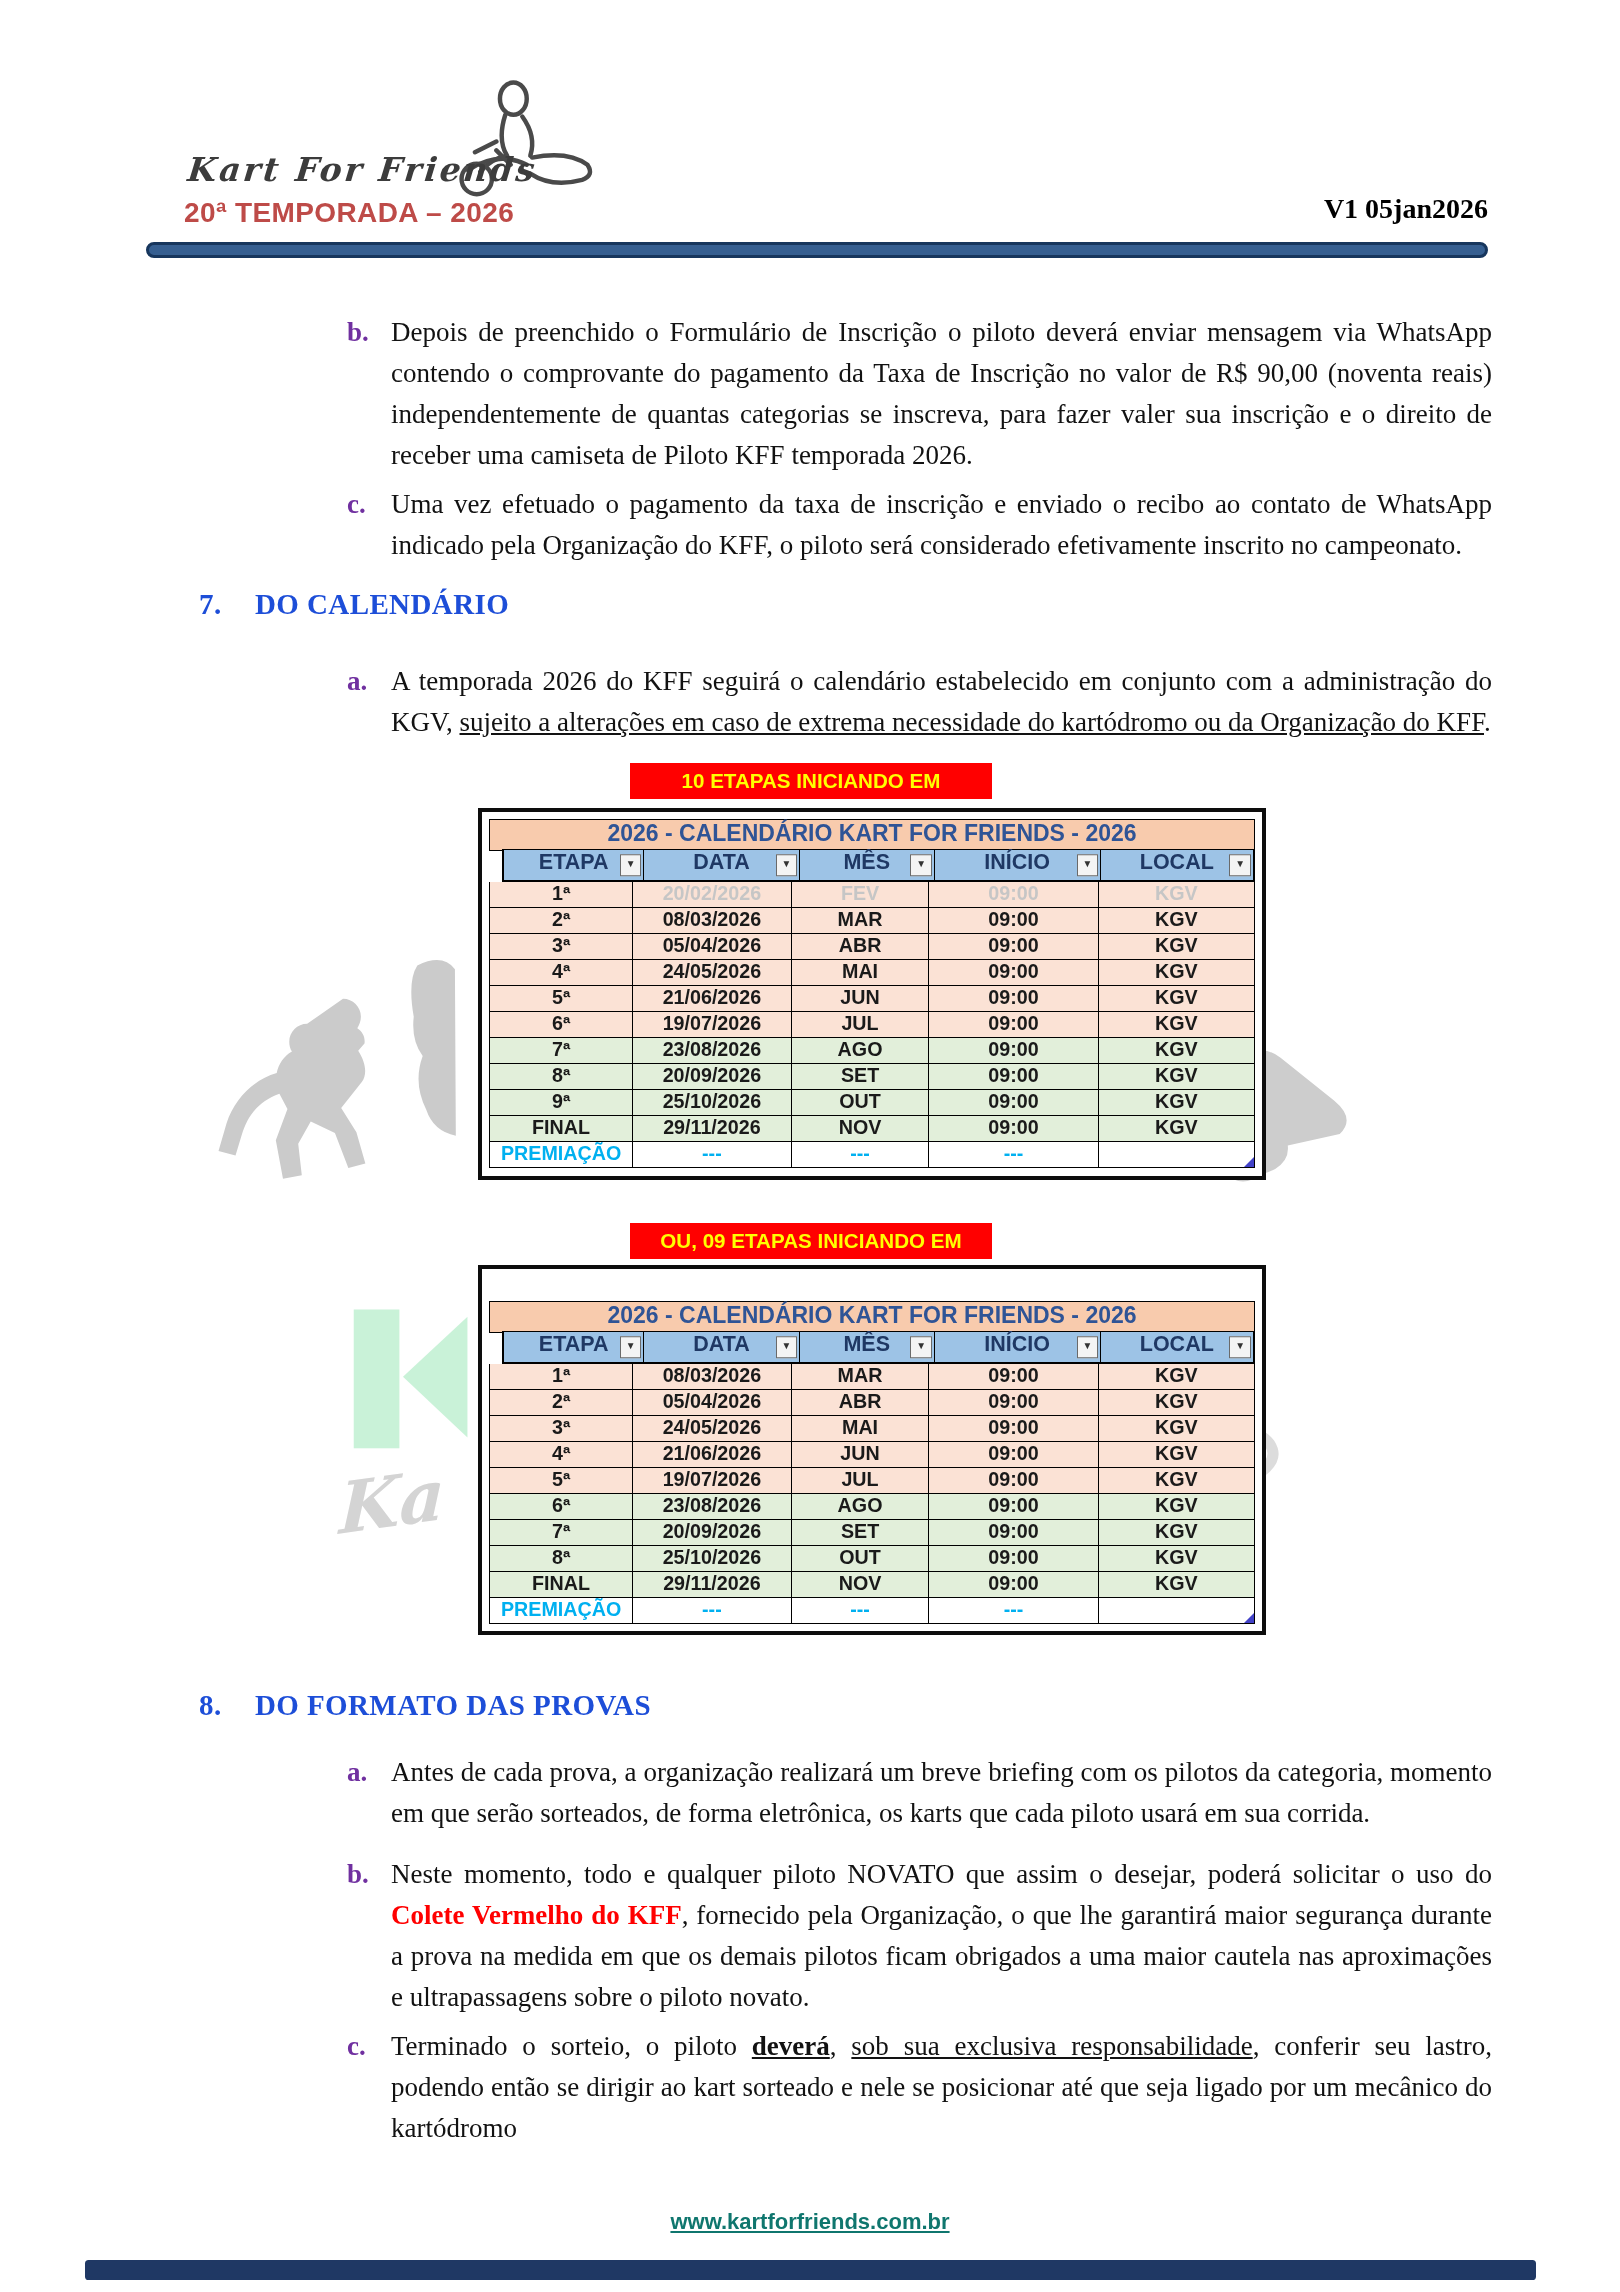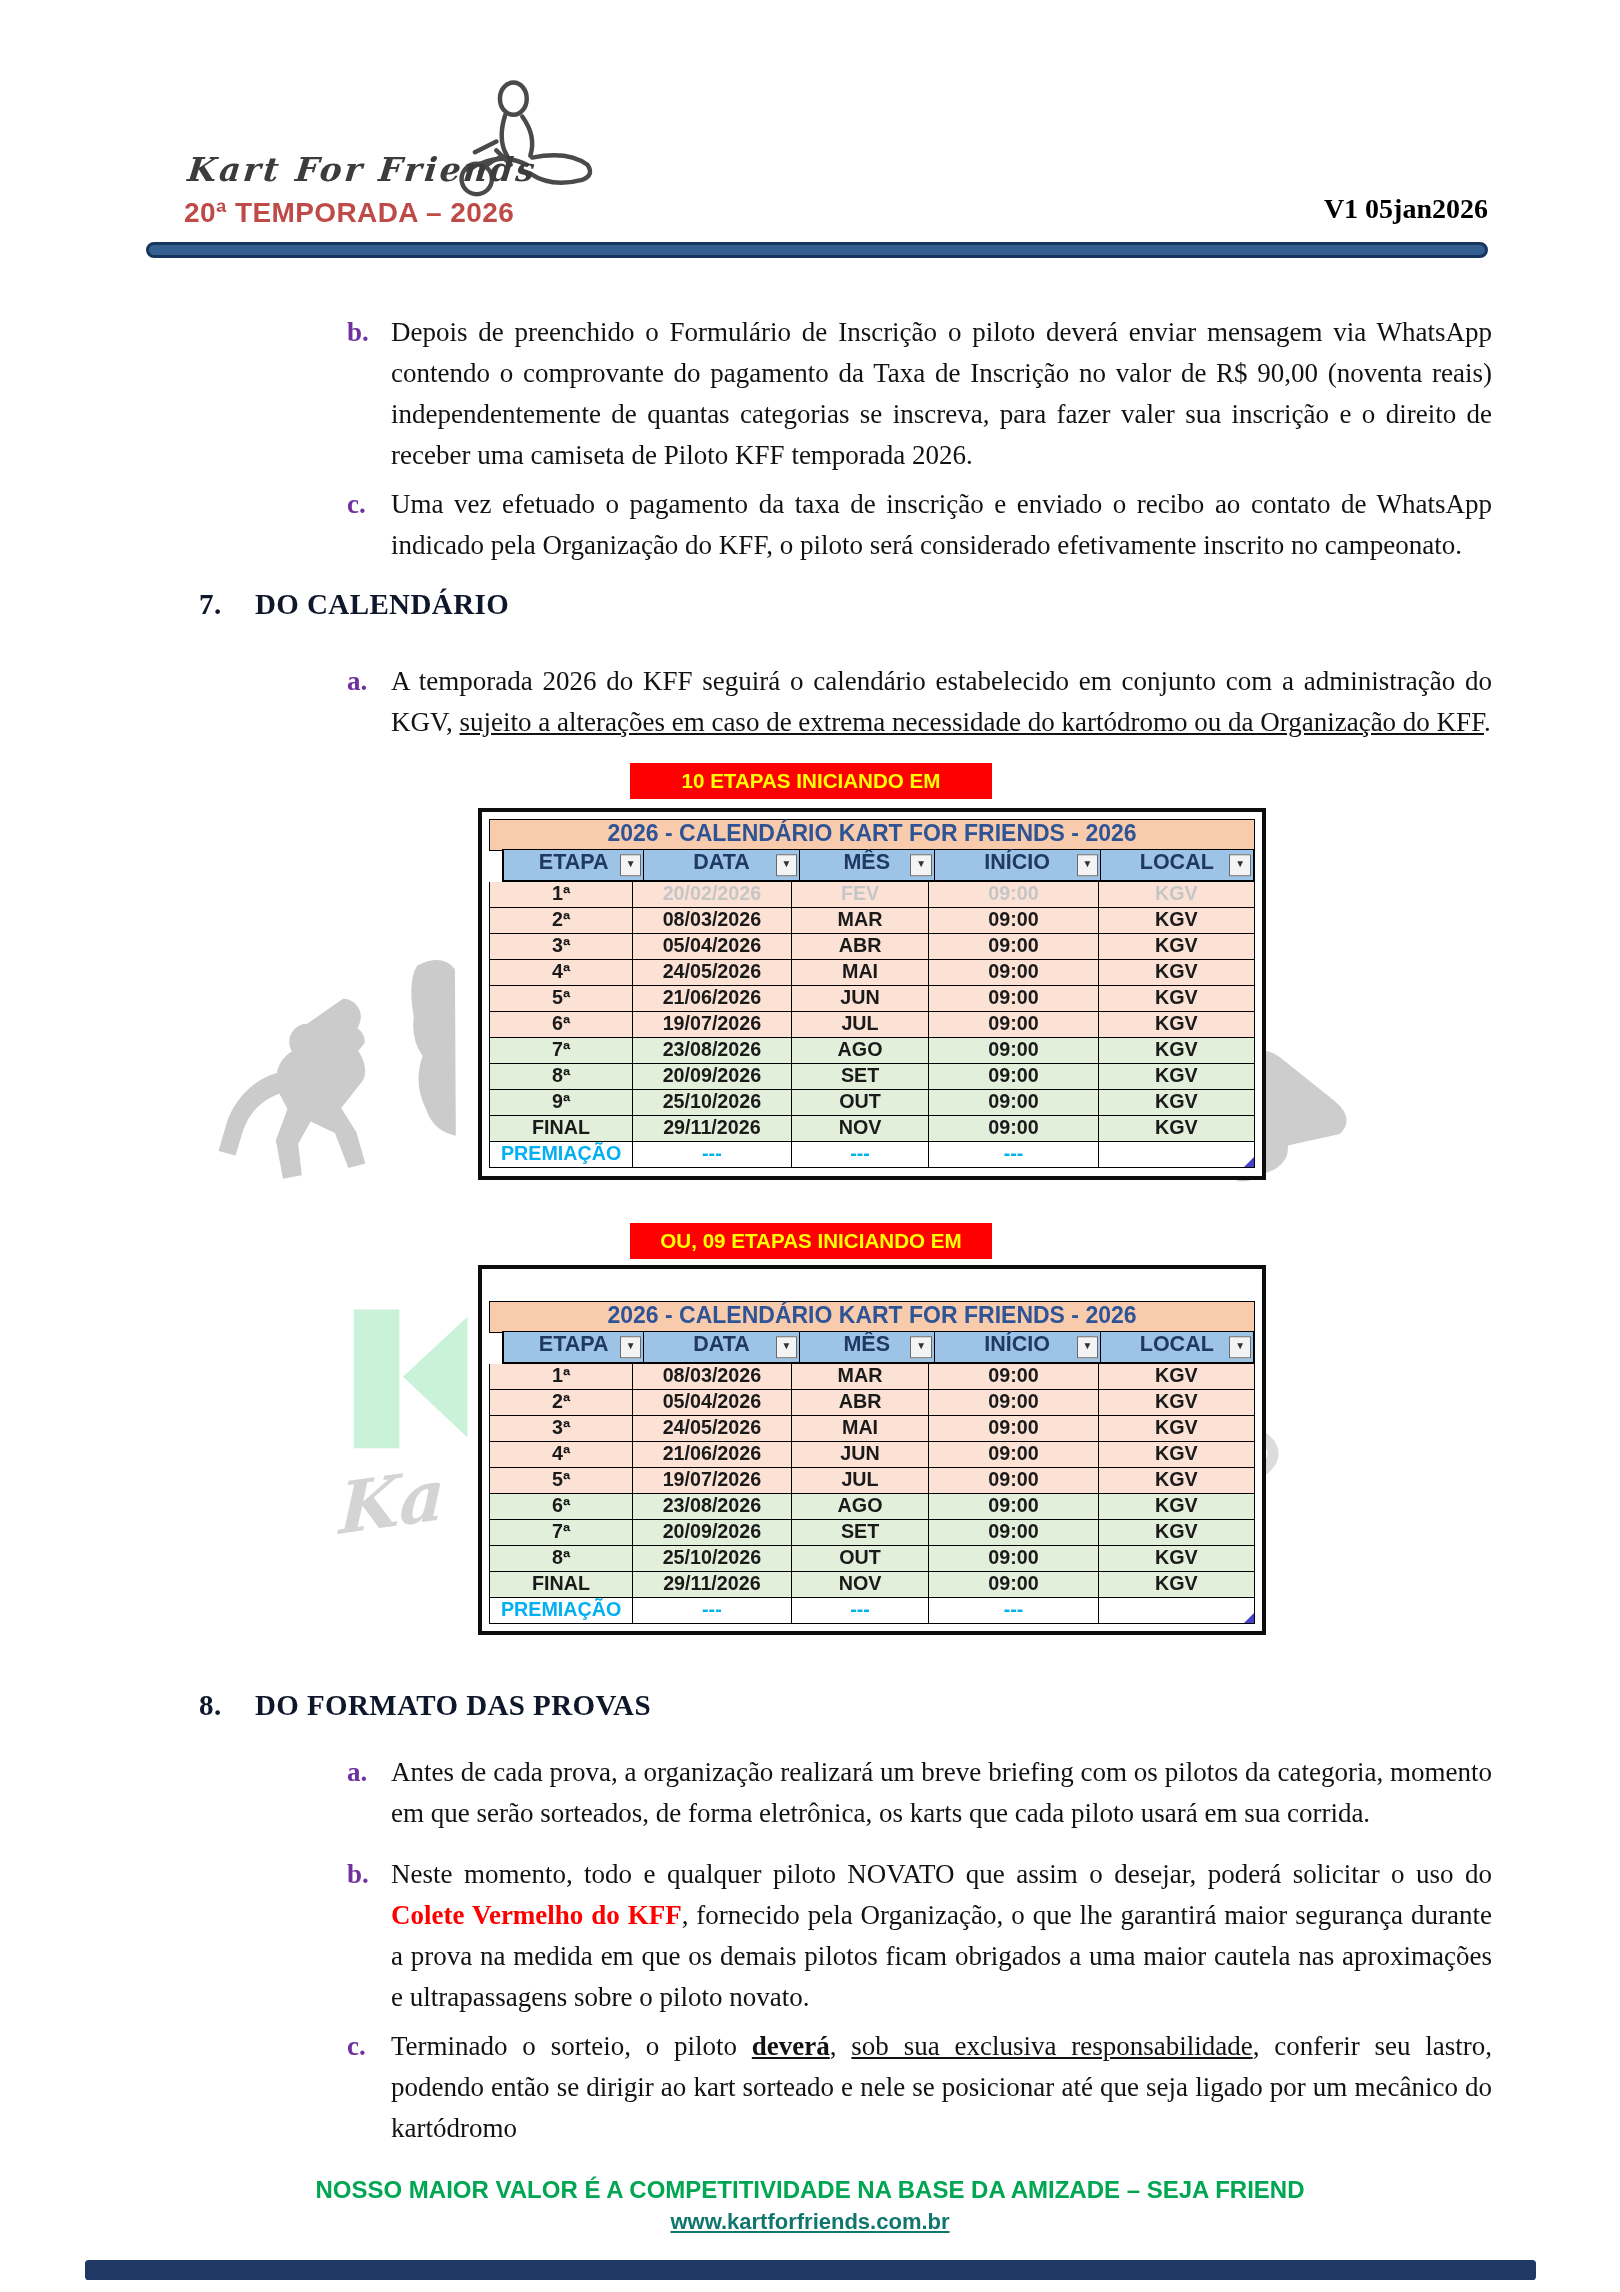--- a/index.html
+++ b/index.html
@@ -20,21 +20,21 @@
   .doc-title{position:absolute;left:582px;top:93px;width:878px;text-align:center;
     font-family:"Liberation Sans",sans-serif;font-weight:800;font-size:51px;color:#29ABE2;letter-spacing:0px;}
   .version{position:absolute;right:132px;top:193px;font-weight:700;font-size:28px;color:#000;}
   .divider{position:absolute;left:146px;top:242px;width:1336px;height:9.9px;background:#365F91;
     border:3.6px solid #17365D;border-radius:9px;}
 
   
   .li-item{position:absolute;display:flex;font-size:27px;line-height:41px;color:#121212;}
   .li-marker{width:44px;flex:0 0 44px;color:#7030A0;font-weight:700;}
   .li-text{width:1101px;text-align:justify;}
-  .sec-head{position:absolute;left:199px;font-size:29px;font-weight:700;color:#0f172a;letter-spacing:0.4px;}
+  .sec-head{position:absolute;left:199px;font-size:29px;font-weight:700;color:#1d4ed8;letter-spacing:0.4px;}
   .sec-head .sec-num{display:inline-block;width:56px;}
   .seg-normal{}
   .seg-bold{font-weight:400;}
   .seg-underline{text-decoration:underline;}
   .seg-bold-underline{font-weight:700;text-decoration:underline;}
   .seg-red-bold{font-weight:700;color:#FF0000;}
 
   
   .banner{position:absolute;left:630px;width:362px;height:36px;background:#FF0000;color:#FFFF00;
     font-family:"Liberation Sans",sans-serif;font-weight:700;font-size:20.6px;line-height:36px;text-align:center;}
@@ -342,19 +342,18 @@
     <div class="li-item" style="left:347px;top:1854px;">
       <div class="li-marker">b.</div>
       <div class="li-text"><span class="seg-normal">Neste momento, todo e qualquer piloto NOVATO que assim o desejar, poderá solicitar o uso do </span><span class="seg-red-bold">Colete Vermelho do KFF</span><span class="seg-normal">, fornecido pela Organização, o que lhe garantirá maior segurança durante a prova na medida em que os demais pilotos ficam obrigados a uma maior cautela nas aproximações e ultrapassagens sobre o piloto novato.</span></div>
     </div>
 
     <div class="li-item" style="left:347px;top:2026px;">
       <div class="li-marker">c.</div>
       <div class="li-text"><span class="seg-normal">Terminado o sorteio, o piloto </span><span class="seg-bold-underline">deverá</span><span class="seg-normal">, </span><span class="seg-underline">sob sua exclusiva responsabilidade</span><span class="seg-normal">, conferir seu lastro, podendo então se dirigir ao kart sorteado e nele se posicionar até que seja ligado por um mecânico do kartódromo</span></div>
     </div>
 
-    <div class="slogan">NOSSO MAIOR VALOR É A COMPETITIVIDADE NA BASE DA AMIZADE – SEJA FRIEND</div>
     <div class="site-link">www.kartforfriends.com.br</div>
     <div class="bottom-bar"></div>
 
   </div>
 </div>
 
 
 </body></html>

